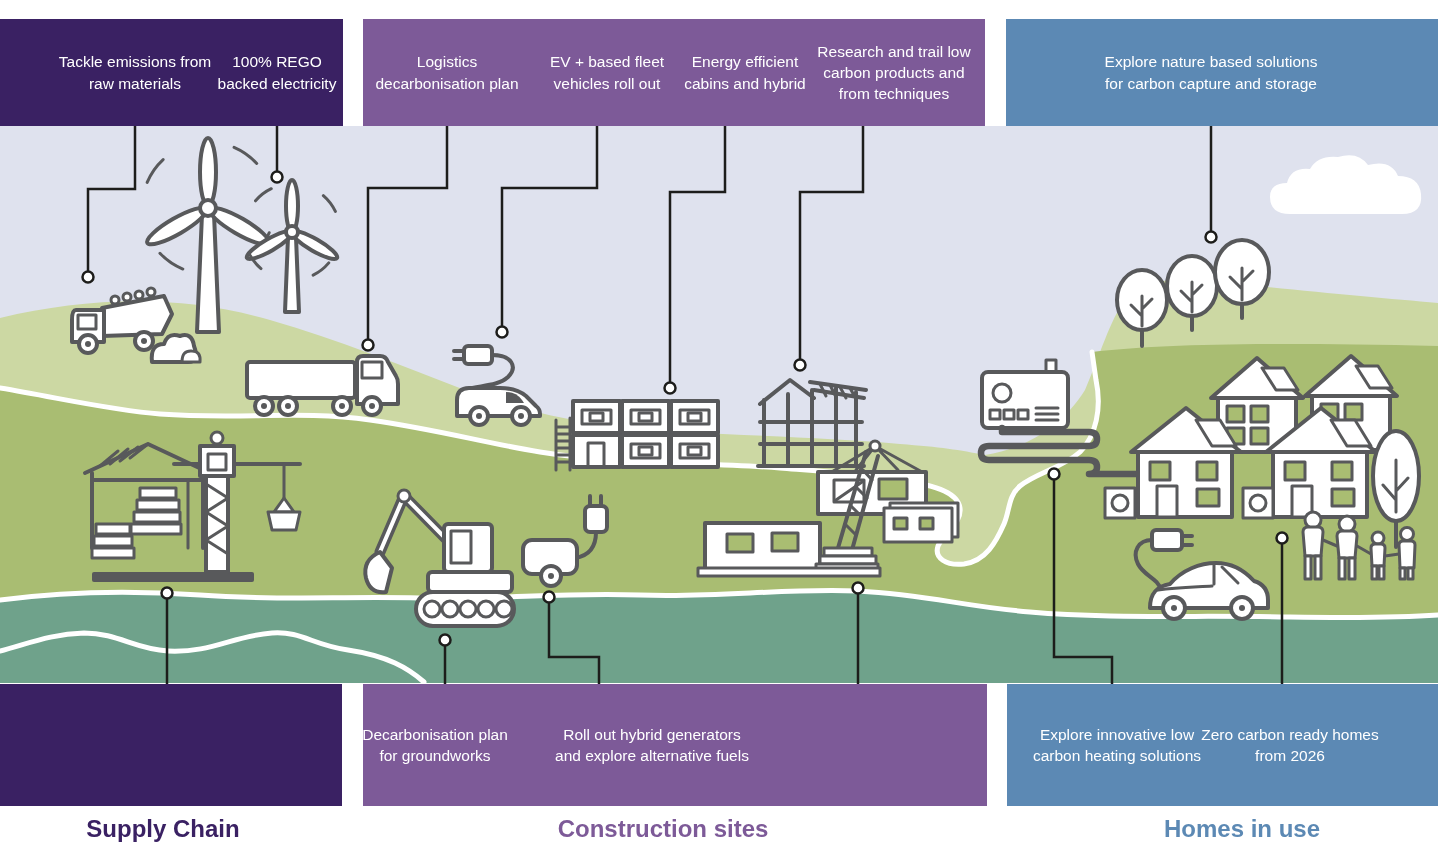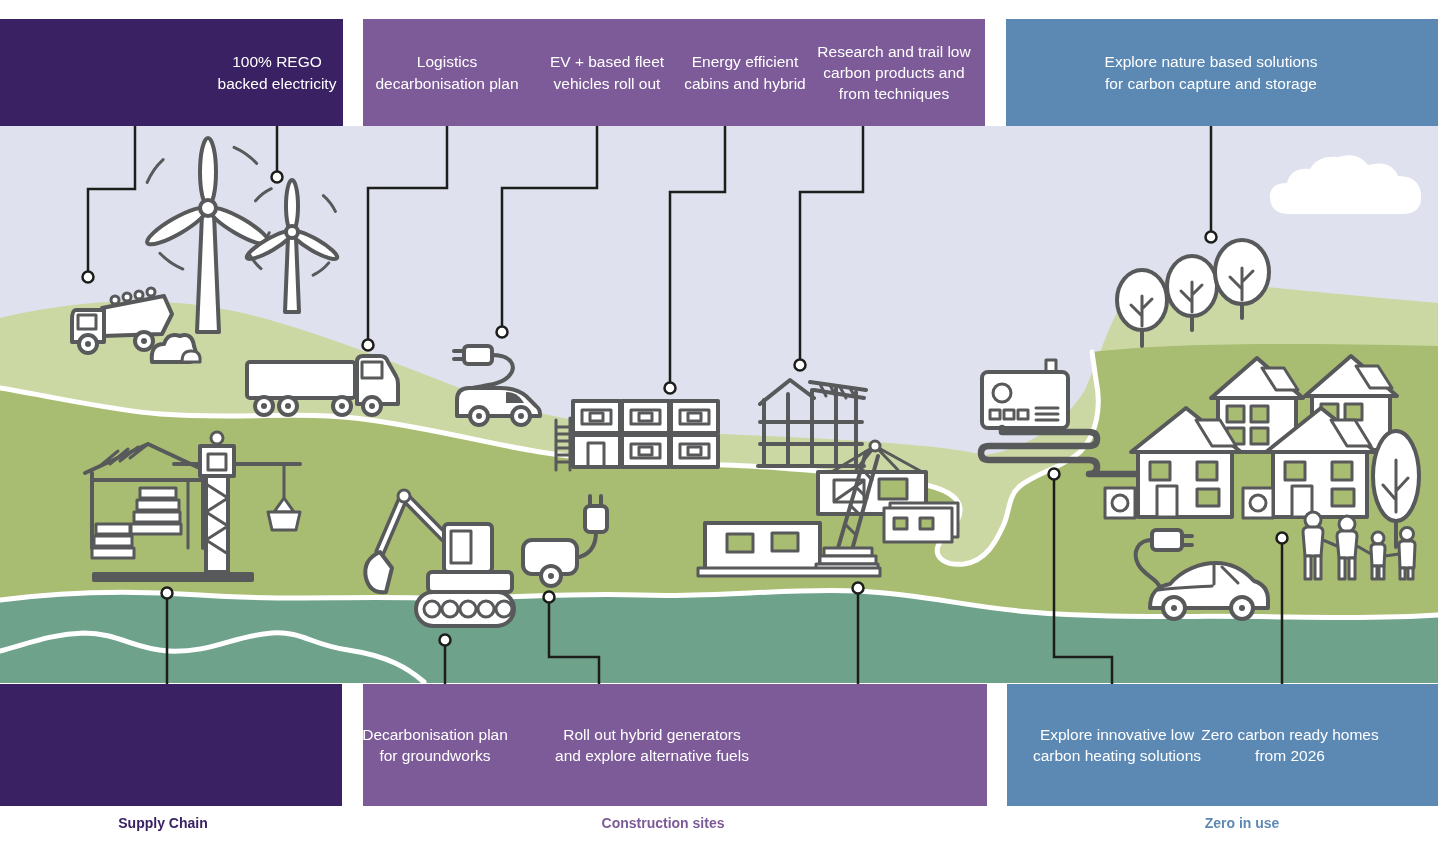--- a/index.html
+++ b/index.html
@@ -12,21 +12,21 @@
           font-family:"Liberation Sans","DejaVu Sans",sans-serif;}
   svg.scene{position:absolute;left:0;top:0;width:1438px;height:857px;}
   .banner{position:absolute;}
   .b-dark{background:var(--supply-chain);}
   .b-mid{background:var(--construction-sites);}
   .b-blue{background:var(--homes-in-use);}
   .lbl,.lblB{position:absolute;display:flex;align-items:center;justify-content:center;
     text-align:center;color:#fff;font-size:15.5px;line-height:1.36;}
   .lbl{top:19px;height:107px;}
   .lblB{top:684px;height:122px;}
-  .sect{position:absolute;top:815px;font-weight:bold;font-size:14px;text-align:center;}
+  .sect{position:absolute;top:815px;font-weight:bold;font-size:24px;text-align:center;}
   
   .flat{stroke:none;}
   .wline{fill:none;stroke:#fff;stroke-width:5;stroke-linecap:round;}
   .art{fill:#fff;stroke:var(--outline);stroke-width:4;stroke-linejoin:round;stroke-linecap:round;}
   .art3{fill:#fff;stroke:var(--outline);stroke-width:3;stroke-linejoin:round;stroke-linecap:round;}
   .artn{fill:none;stroke:var(--outline);stroke-width:4;stroke-linejoin:round;stroke-linecap:round;}
   .artn3{fill:none;stroke:var(--outline);stroke-width:3;stroke-linejoin:round;stroke-linecap:round;}
   .win{fill:var(--ground-olive);stroke:var(--outline);stroke-width:3;stroke-linejoin:round;}
   .solid{fill:var(--outline);stroke:none;}
   .conn{fill:none;stroke:var(--connector);stroke-width:2.5;}
@@ -375,29 +375,30 @@
     </g>
   </svg>
 
   <div class="banner b-dark" style="left:0;top:19px;width:343px;height:107px"></div>
   <div class="banner b-mid" style="left:363px;top:19px;width:622px;height:107px"></div>
   <div class="banner b-blue" style="left:1006px;top:19px;width:432px;height:107px"></div>
   <div class="banner b-dark" style="left:0;top:684px;width:342px;height:122px"></div>
   <div class="banner b-mid" style="left:363px;top:684px;width:624px;height:122px"></div>
   <div class="banner b-blue" style="left:1007px;top:684px;width:431px;height:122px"></div>
 
+  <div class="lbl" style="left:55px;width:160px">Tackle emissions from raw materials</div>
   <div class="lbl" style="left:212px;width:130px">100% REGO backed electricity</div>
   <div class="lbl" style="left:367px;width:160px">Logistics decarbonisation plan</div>
   <div class="lbl" style="left:532px;width:150px">EV + based fleet vehicles roll out</div>
   <div class="lbl" style="left:683px;width:124px">Energy efficient cabins and hybrid</div>
   <div class="lbl" style="left:813px;width:162px">Research and trail low carbon products and from techniques</div>
   <div class="lbl" style="left:1096px;width:230px">Explore nature based solutions for carbon capture and storage</div>
 
   <div class="lblB" style="left:355px;width:160px">Decarbonisation plan for groundworks</div>
   <div class="lblB" style="left:552px;width:200px">Roll out hybrid generators and explore alternative fuels</div>
   <div class="lblB" style="left:1017px;width:200px">Explore innovative low carbon heating solutions</div>
   <div class="lblB" style="left:1200px;width:180px">Zero carbon ready homes from 2026</div>
 
   <div class="sect" style="left:63px;width:200px;color:var(--supply-chain)">Supply Chain</div>
   <div class="sect" style="left:543px;width:240px;color:var(--construction-sites)">Construction sites</div>
-  <div class="sect" style="left:1122px;width:240px;color:var(--homes-in-use)">Zero in use</div>
+  <div class="sect" style="left:1122px;width:240px;color:var(--homes-in-use)">Homes in use</div>
 
 </div>
 
 </body></html>

